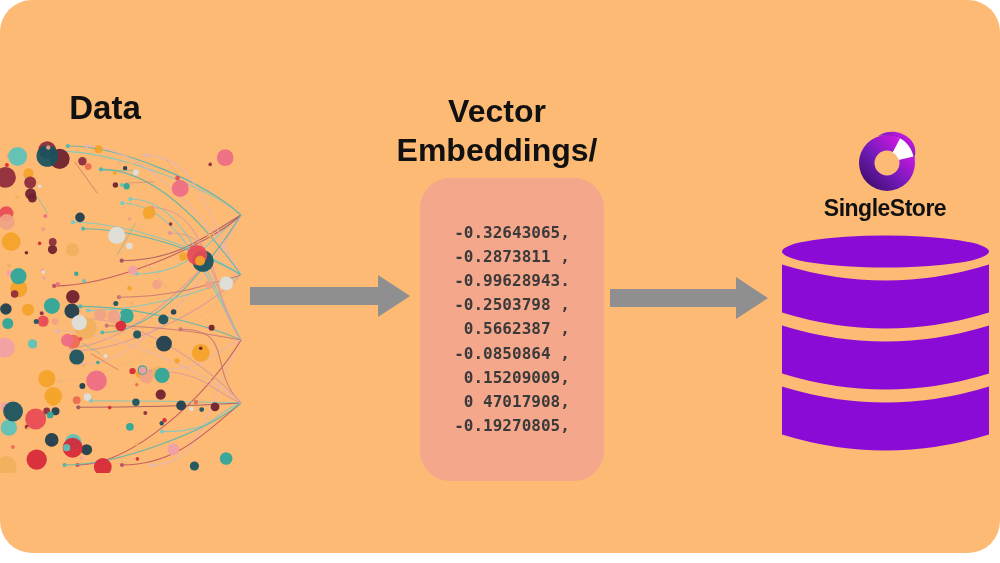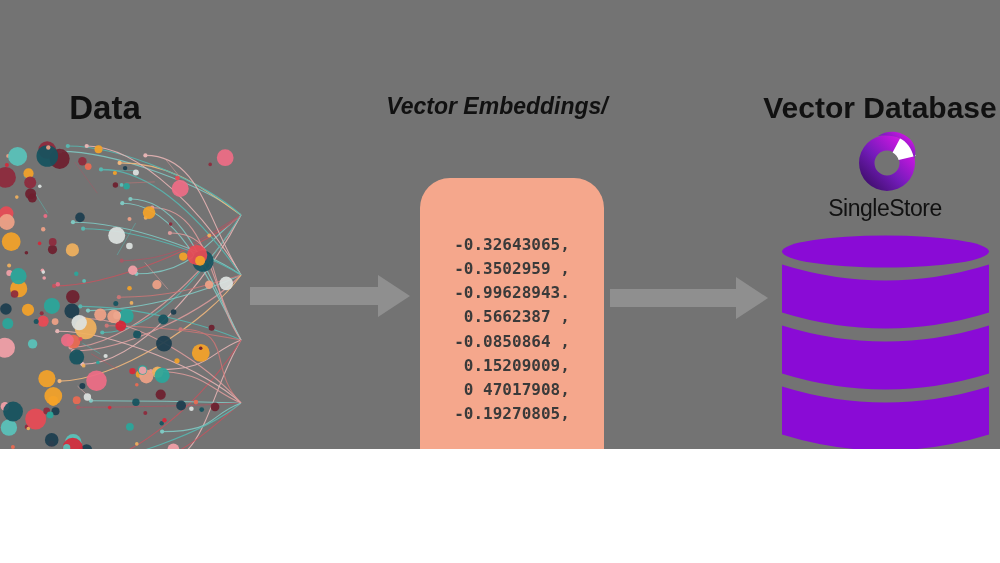--- a/index.html
+++ b/index.html
@@ -1,33 +1,33 @@
 <!DOCTYPE html>
 <html style="--box: #f5a78c; --db: #8a0bd6; --arrow: #8f8f8f; --values-text: #3a3a3a; --title-text: #111111;"><head>
 <meta charset="utf-8">
 <style>
   html,body{margin:0;padding:0;background:#fff;}
-  .canvas{position:relative;width:1000px;height:449px;background:#737373;overflow:hidden;
-          font-family:"Liberation Sans",sans-serif;color:var(--title-text,#111);}
+  .canvas{position:relative;width:1000px;height:553px;background:#fdba74;overflow:hidden;
+          font-family:"Liberation Sans",sans-serif;color:var(--title-text,#111);border-radius:32px;}
   .stage-title{position:absolute;margin:0;font-weight:700;text-align:center;line-height:1.22;}
   #data-title{left:0;top:88px;width:210px;font-size:33px;}
-  #emb-title{left:352px;top:92px;width:290px;font-size:23px;font-style:italic;}
+  #emb-title{left:352px;top:92px;width:290px;font-size:32px;}
   #db-title{left:762px;top:90px;width:236px;font-size:30px;}
   #scatter{position:absolute;left:0;top:138px;}
   .arrow-svg{position:absolute;}
   #arrow1{left:250px;top:272px;}
   #arrow2{left:610px;top:274px;}
   .vector-box{position:absolute;left:420px;top:178px;width:184px;height:303px;
               background:var(--box,#f5a78c);border-radius:30px;
               display:flex;flex-direction:column;justify-content:center;align-items:center;}
   .vrow{font-family:"DejaVu Sans Mono",monospace;font-weight:700;font-size:16px;
         line-height:24.1px;color:var(--values-text,#3a3a3a);white-space:pre;}
   #sg-logo{position:absolute;left:852px;top:126px;width:70px;height:70px;}
   #vendor{position:absolute;left:790px;top:195px;width:190px;text-align:center;
-          font-size:23px;font-weight:400;letter-spacing:-0.5px;}
+          font-size:23px;font-weight:700;letter-spacing:-0.5px;}
   #cylinder{position:absolute;left:780px;top:231px;}
 </style>
 </head>
 <body>
 
 <div class="canvas">
 
   <h2 class="stage-title" id="data-title">Data</h2>
 
   <svg id="scatter" width="245" height="335" viewBox="0 0 245 335">
@@ -273,34 +273,34 @@
   <svg class="arrow-svg" id="arrow1" width="162" height="48" viewBox="0 0 162 48">
     <polygon points="0,15 128,15 128,3 160,24 128,45 128,33 0,33" fill="var(--arrow,#8f8f8f)"></polygon>
   </svg>
 
   <h2 class="stage-title" id="emb-title">
     <span>Vector Embeddings/</span><br>
   </h2>
 
   <div class="vector-box">
       <div class="vrow">-0.32643065,</div>
-      <div class="vrow">-0.3502959 ,</div>
+      <div class="vrow">-0.2873811 ,</div>
       <div class="vrow">-0.99628943.</div>
+      <div class="vrow">-0.2503798 ,</div>
       <div class="vrow"> 0.5662387 ,</div>
       <div class="vrow">-0.0850864 ,</div>
       <div class="vrow"> 0.15209009,</div>
       <div class="vrow"> 0 47017908,</div>
       <div class="vrow">-0.19270805,</div>
     </div>
 
   <svg class="arrow-svg" id="arrow2" width="160" height="48" viewBox="0 0 160 48">
     <polygon points="0,15 126,15 126,3 158,24 126,45 126,33 0,33" fill="var(--arrow,#8f8f8f)"></polygon>
   </svg>
 
-  <h2 class="stage-title" id="db-title">Vector Database</h2>
 
   <svg id="sg-logo" viewBox="0 0 70 70">
     <defs>
       <linearGradient id="sgGrad" x1="0%" y1="100%" x2="100%" y2="0%">
         <stop offset="0%" stop-color="#2e0a52"></stop>
           <stop offset="45%" stop-color="#731bba"></stop>
           <stop offset="78%" stop-color="#c217dd"></stop>
           <stop offset="100%" stop-color="#e438e0"></stop>
       </linearGradient>
     </defs>

